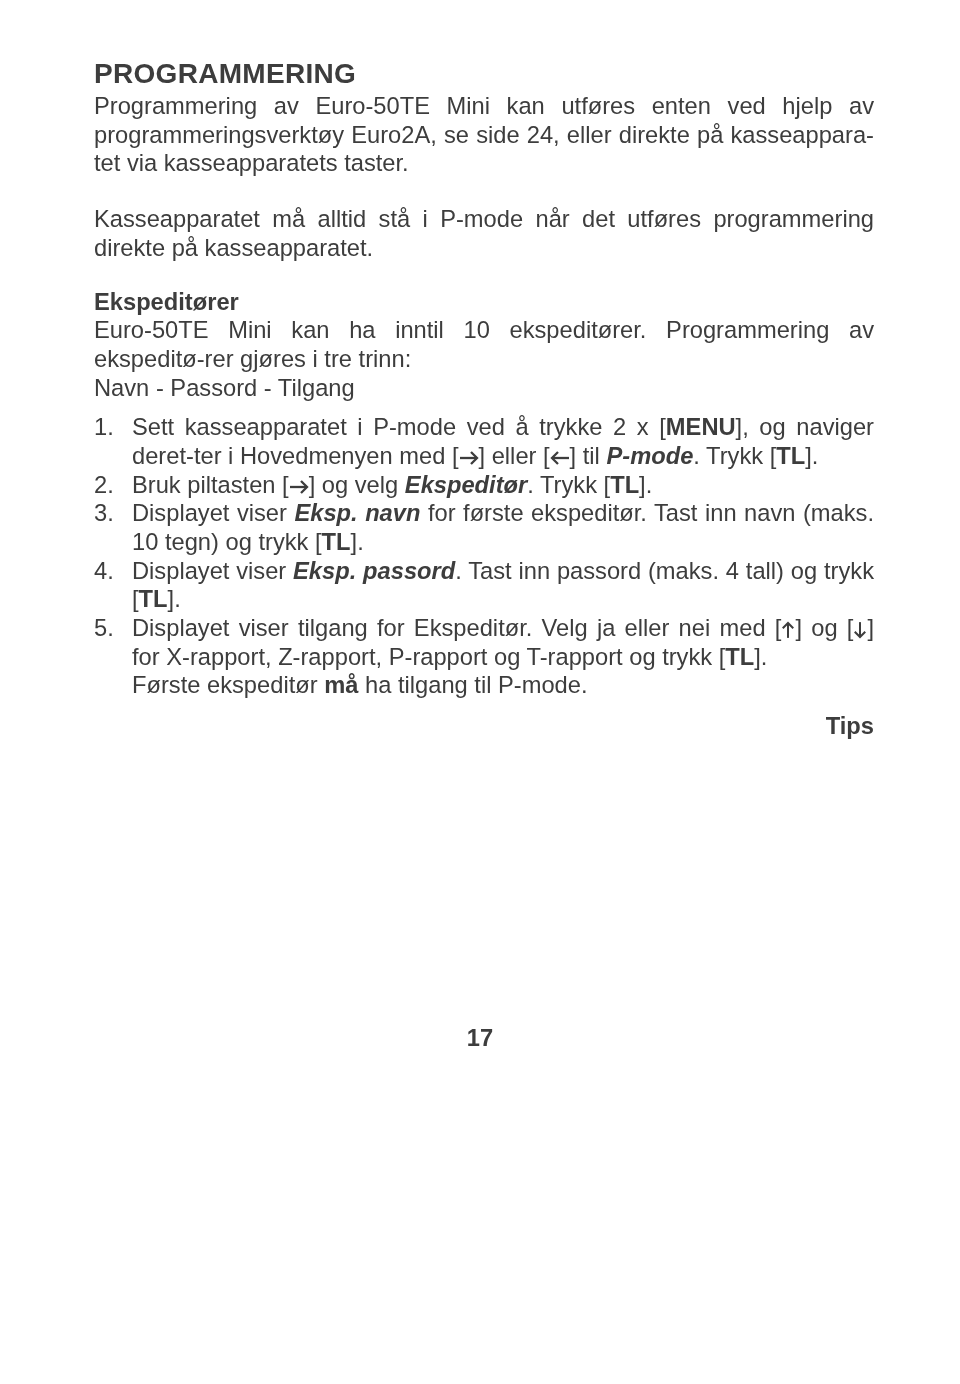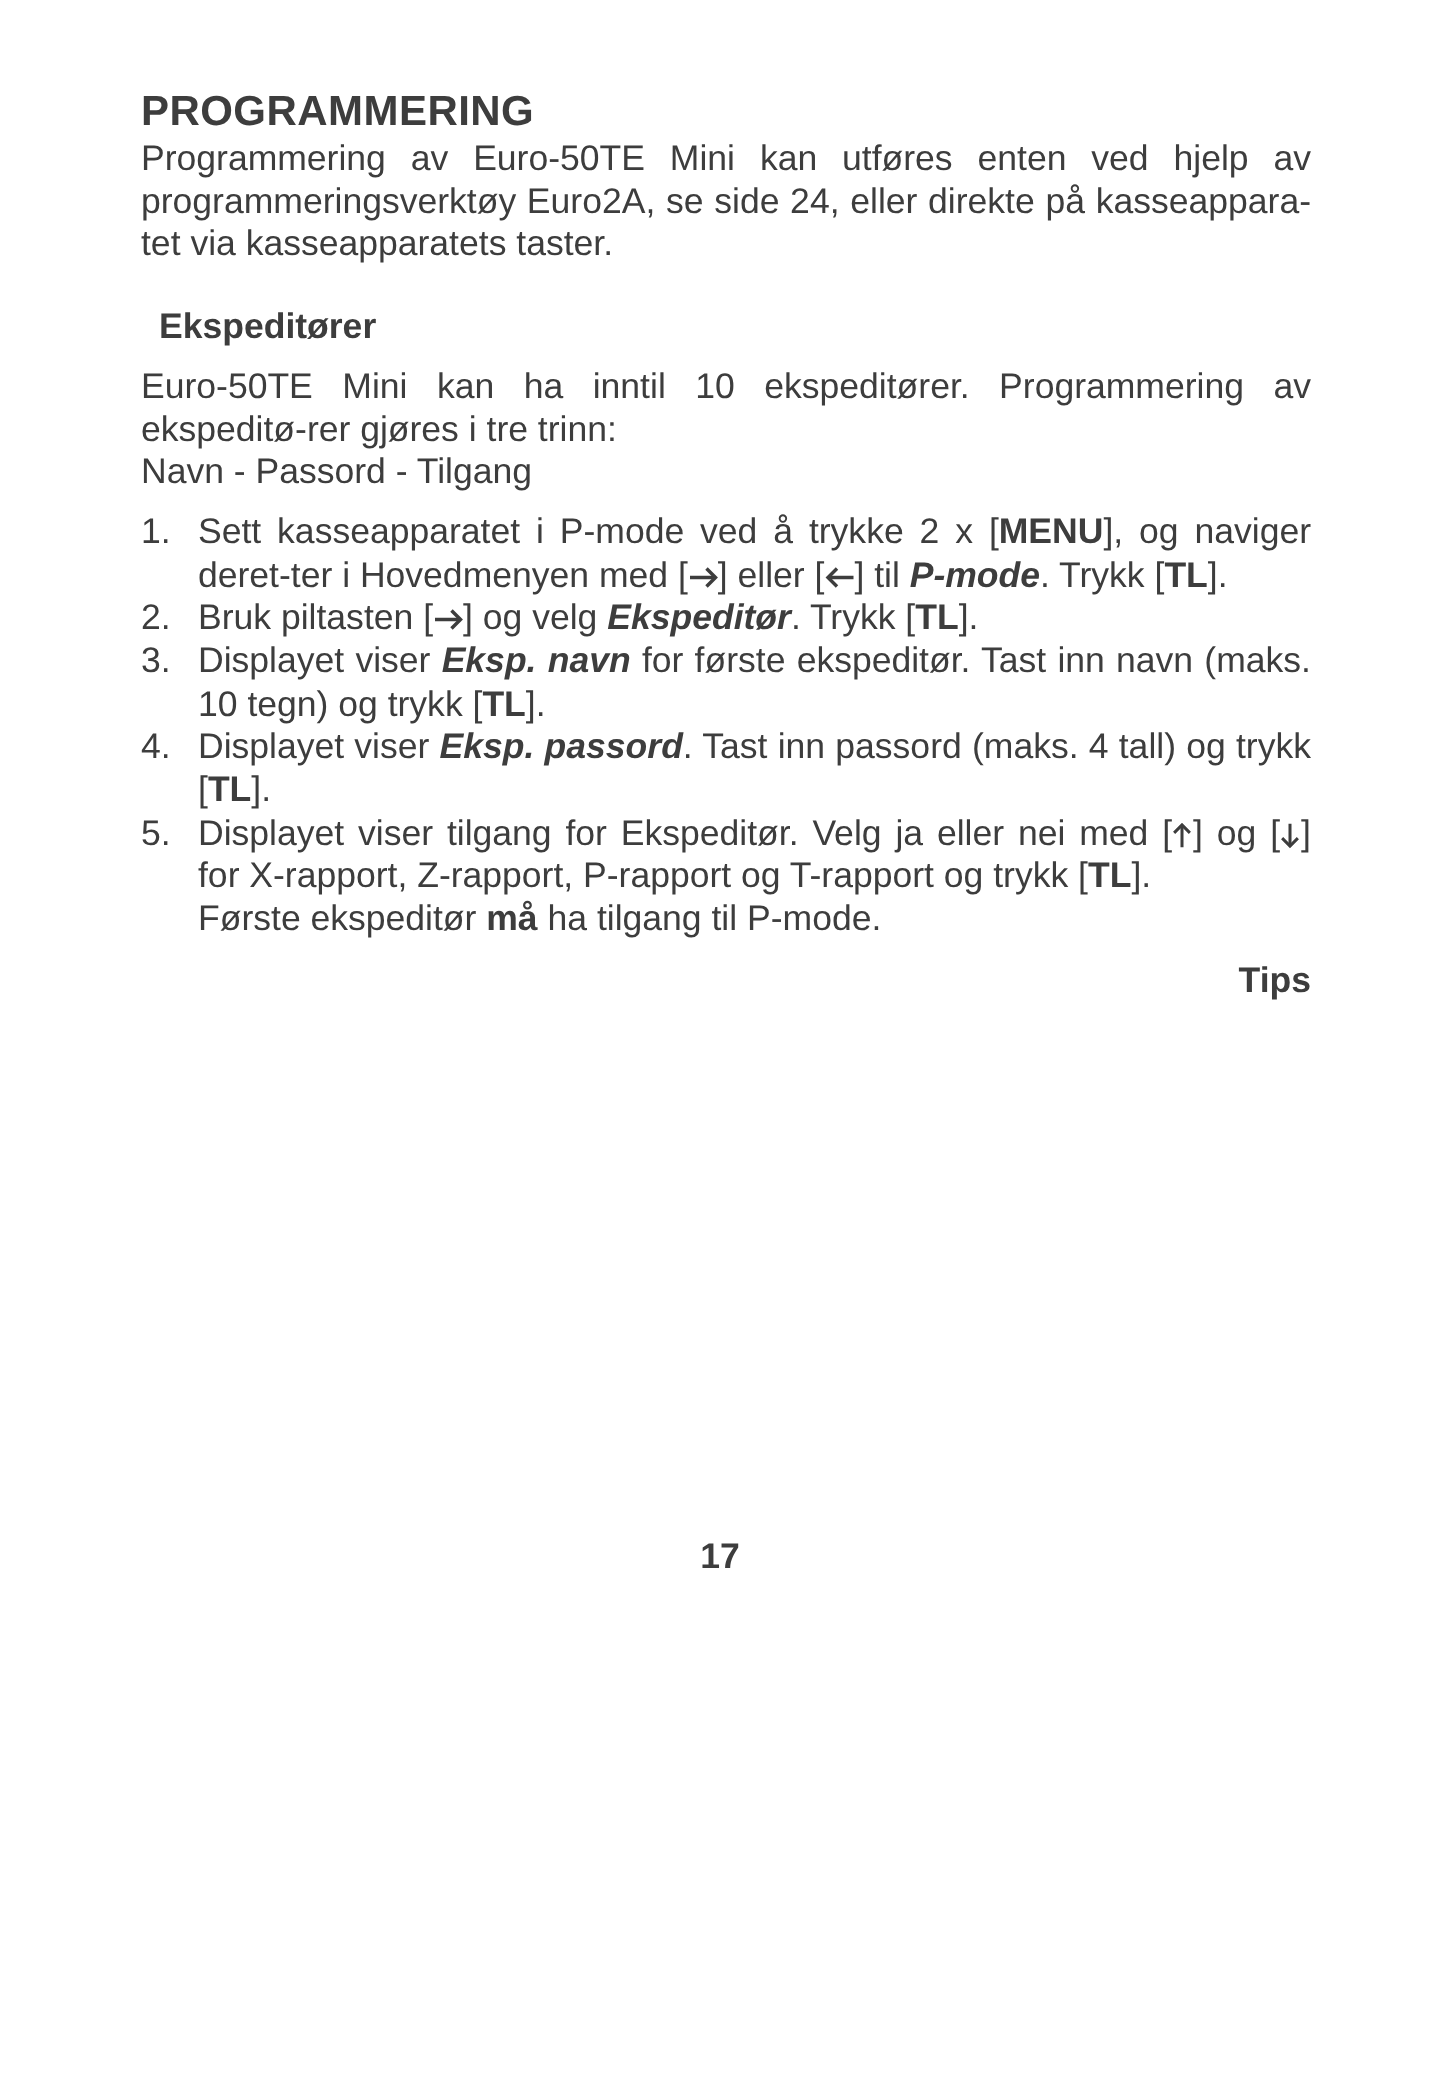--- a/index.html
+++ b/index.html
@@ -27,21 +27,21 @@
   }
   .para {
     font-size: 23.7px;
     line-height: 1.21;
     margin: 0 0 27px 0;
     text-align: justify;
   }
   .subhead {
     font-size: 23.7px;
     font-weight: bold;
-    margin: 12px;
+    margin: 0;
   }
   .para2 {
     font-size: 23.7px;
     line-height: 1.21;
     margin: 0 0 11px 0;
     text-align: justify;
   }
   ol {
     list-style: none;
     padding: 0;
@@ -103,20 +103,21 @@
 </style>
 </head>
 <body>
 
 <div class="page">
 
   <p class="title">PROGRAMMERING</p>
 
   <p class="para">Programmering av Euro-50TE Mini kan utføres enten ved hjelp av programmeringsverktøy Euro2A, se side 24, eller direkte på kasseappara-tet via kasseapparatets taster.</p>
 
+  <p class="para">Kasseapparatet må alltid stå i P-mode når det utføres programmering direkte på kasseapparatet.</p>
 
   <p class="subhead">Ekspeditører</p>
   <p class="para2">
     <span>Euro-50TE Mini kan ha inntil 10 ekspeditører. Programmering av ekspeditø-rer gjøres i tre trinn:</span><br>
     <span>Navn  - Passord - Tilgang</span>
   </p>
 
   <ol>
     <li>
       <span>Sett kasseapparatet i P-mode ved å trykke 2 x [</span><span class="b">MENU</span><span>], og naviger deret-ter i  Hovedmenyen med [</span><svg class="arrow" viewBox="0 0 20 16">

